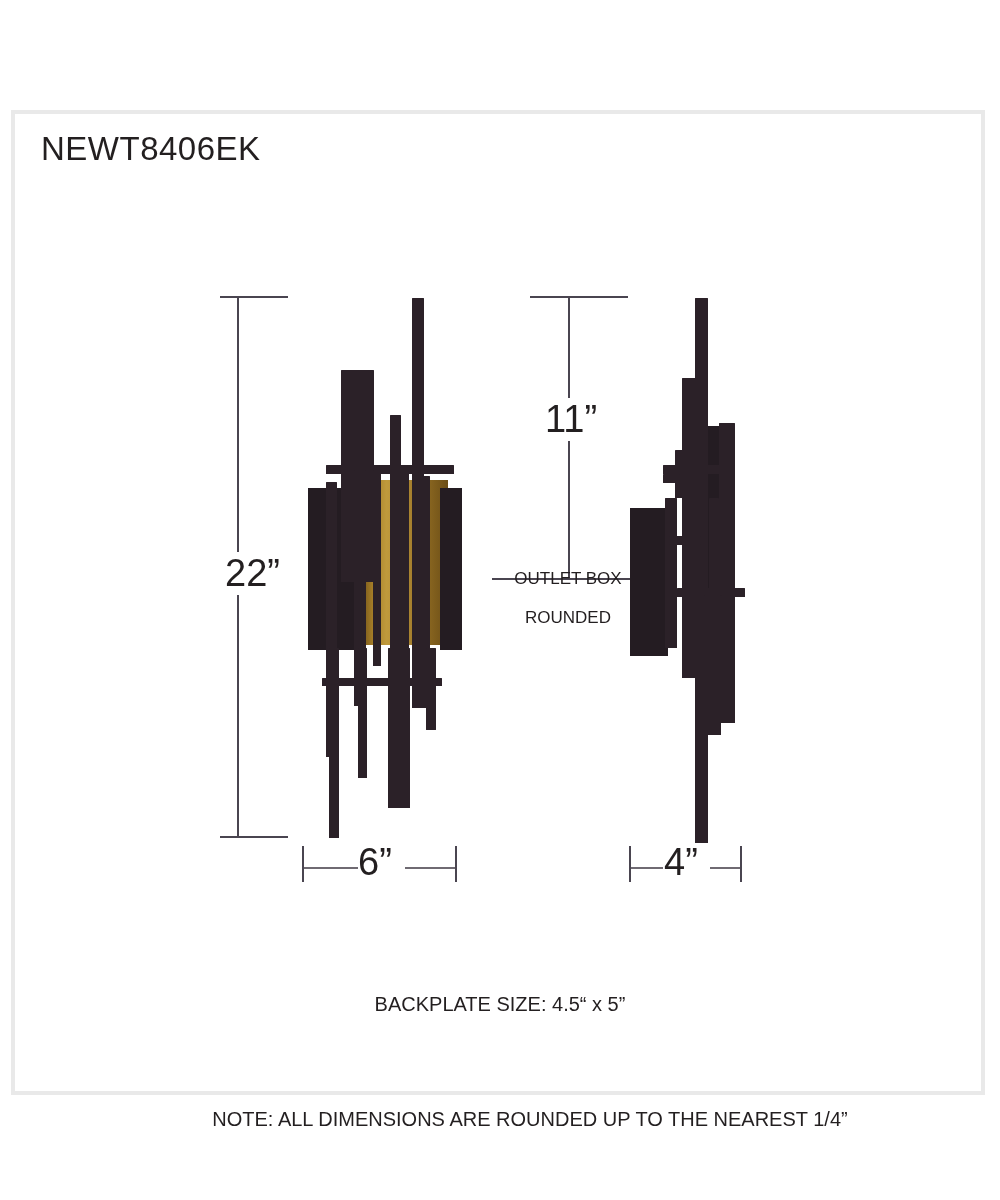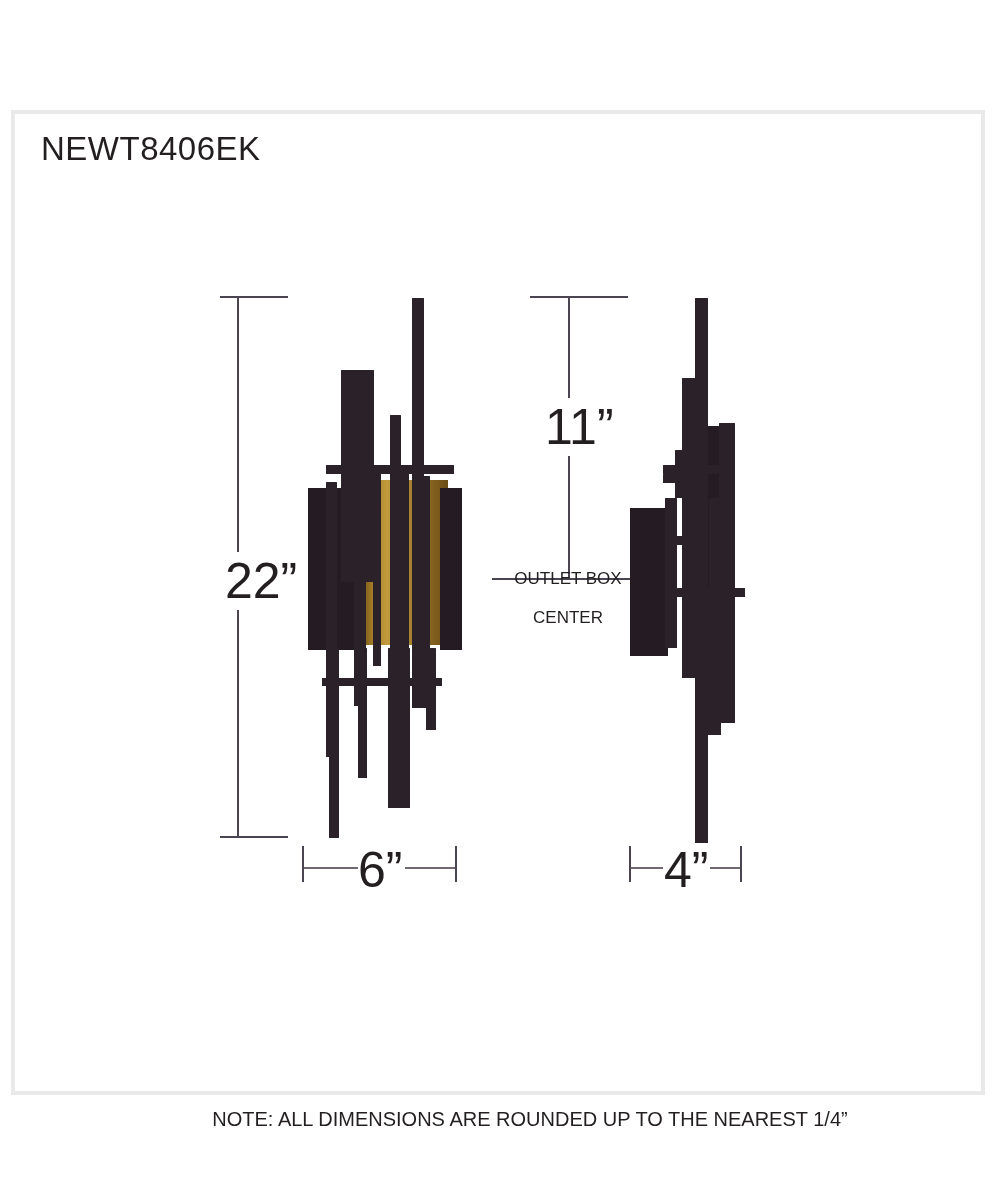--- a/index.html
+++ b/index.html
@@ -57,21 +57,21 @@
     background: #6f6a72;
     height: 2px;
   }
   .dim-tick-v {
     position: absolute;
     background: #4a4550;
     width: 2px;
   }
   .dim-label {
     position: absolute;
-    font-size: 50px;
+    font-size: 38px;
     color: #231f20;
     white-space: nowrap;
   }
   .dim-label-small {
     position: absolute;
     font-size: 17px;
     color: #231f20;
     text-align: center;
     line-height: 1.25;
     white-space: nowrap;
@@ -125,21 +125,21 @@
     <div class="dim-tick-h" style="left:220px; top:836px; width:68px;"></div>
     <div class="dim-label" style="left:221px; top:552px; background:#fff; padding:0 4px;">22”</div>
   </div>
 
   <div>
     <div class="dim-tick-h" style="left:530px; top:296px; width:98px;"></div>
     <div class="dim-line-v" style="left:568px; top:296px; height:283px;"></div>
     <div class="dim-tick-h" style="left:492px; top:578px; width:152px;"></div>
     <div class="dim-label" style="left:540px; top:398px; background:#fff; padding:0 5px;">11”</div>
     <div class="dim-label-small" style="left:492px; top:568px; width:152px;">OUTLET BOX</div>
-    <div class="dim-label-small" style="left:492px; top:607px; width:152px;">CENTER</div>
+    <div class="dim-label-small" style="left:492px; top:607px; width:152px;">ROUNDED</div>
   </div>
 
   <div>
     <div class="dim-tick-v" style="left:302px; top:846px; height:36px;"></div>
     <div class="dim-line-h" style="left:304px; top:867px; width:54px;"></div>
     <div class="dim-label" style="left:358px; top:841px;">6”</div>
     <div class="dim-line-h" style="left:405px; top:867px; width:50px;"></div>
     <div class="dim-tick-v" style="left:455px; top:846px; height:36px;"></div>
   </div>
 
@@ -198,15 +198,16 @@
     <div class="bar" style="left:84px; top:208px; width:10px; height:190px;"></div>
 
     <div class="bar" style="left:44px; top:246px; width:32px; height:9px;"></div>
 
     <div class="bar" style="left:52px; top:298px; width:68px; height:9px;"></div>
 
     <div class="bar" style="left:79px; top:305px; width:17px; height:140px;"></div>
     <div class="bar" style="left:96px; top:305px; width:10px; height:100px;"></div>
   </div>
 
+  <div class="note" style="top:993px;">BACKPLATE SIZE: 4.5“ x 5”</div>
   <div class="note" style="top:1108px;margin-left:30px;">NOTE: ALL DIMENSIONS ARE ROUNDED UP TO THE NEAREST 1/4”</div>
 
 </div>
 
 </body></html>

